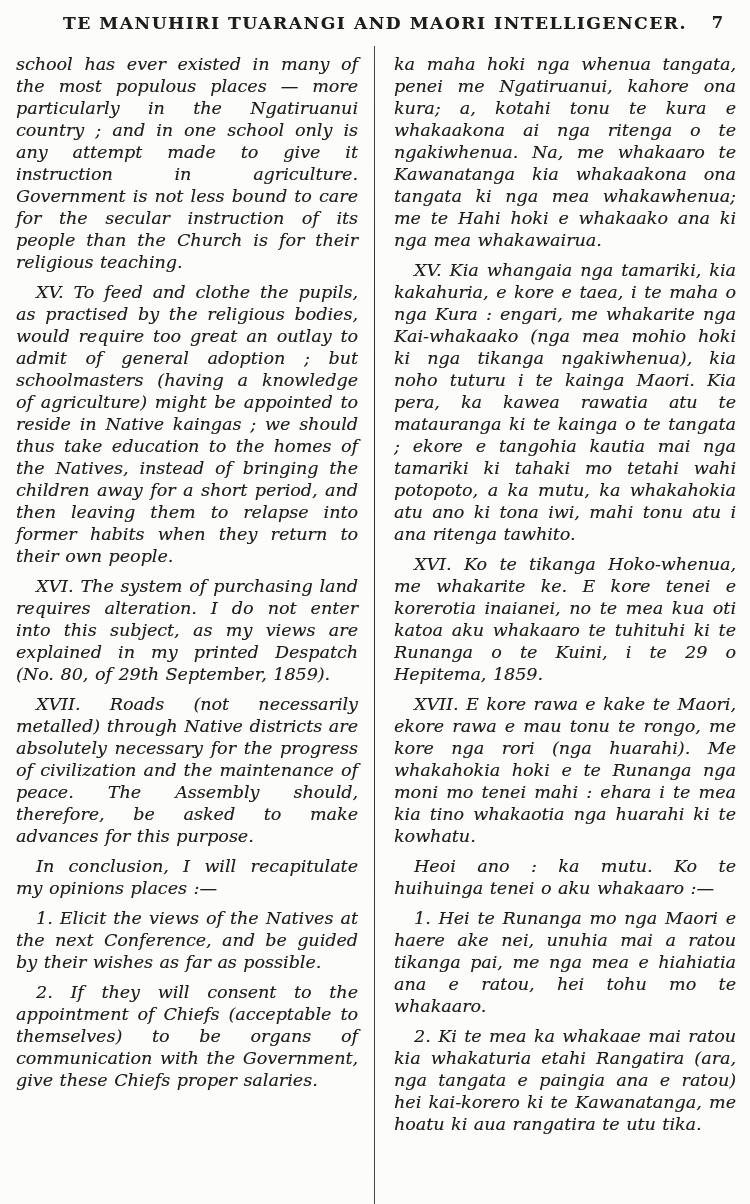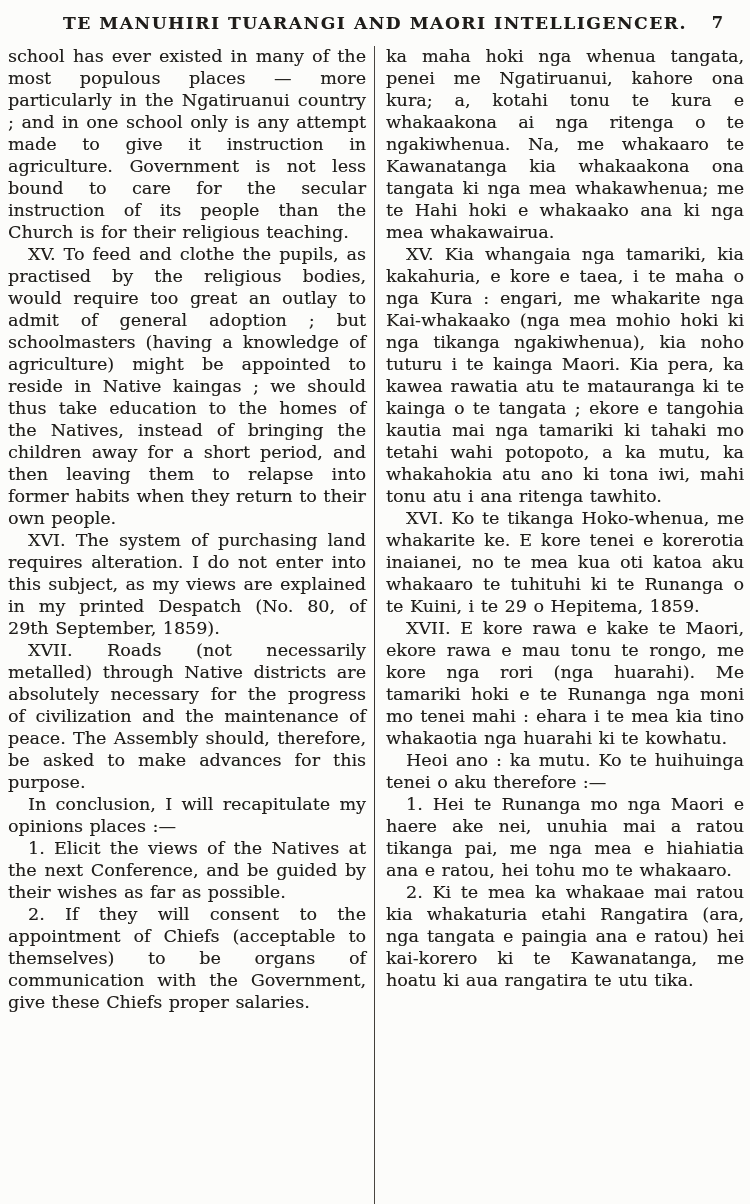--- a/index.html
+++ b/index.html
@@ -55,23 +55,24 @@
     box-sizing: border-box;
     text-align: justify;
     font-size: 17.5px;
     line-height: 22px;
     overflow: hidden;
     text-shadow: 0.25px 0.25px 0.45px rgba(25,22,18,0.4);
   }
   .column.left  { padding: 1px 9px 0 8px; }
   .column.right { padding: 1px 6px 0 11px; }
   .column p {
-    margin: 0;
+    margin: 8px;
     text-indent: 20px;
     word-spacing: 1px;
+    font-style: italic;
   }
   .column p.continuation {
     text-indent: 0;
   }
   .column-divider {
     position: absolute;
     left: 374px;
     top: 2px;
     bottom: 0;
     width: 1px;
@@ -99,21 +100,21 @@
       <p>1. Elicit the views of the Natives at the next Conference, and be guided by their wishes as far as possible.</p>
       <p>2. If they will consent to the appointment of Chiefs (acceptable to themselves) to be organs of communication with the Government, give these Chiefs proper salaries.</p>
     </div>
 
     <div class="column-divider"></div>
 
     <div class="column right">
       <p class="continuation">ka maha hoki nga whenua tangata, penei me Ngatiruanui, kahore ona kura; a, kotahi tonu te kura e whakaakona ai nga ritenga o te ngakiwhenua. Na, me whakaaro te Kawanatanga kia whakaakona ona tangata ki nga mea whakawhenua; me te Hahi hoki e whakaako ana ki nga mea whakawairua.</p>
       <p>XV. Kia whangaia nga tamariki, kia kakahuria, e kore e taea, i te maha o nga Kura : engari, me whakarite nga Kai-whakaako (nga mea mohio hoki ki nga tikanga ngakiwhenua), kia noho tuturu i te kainga Maori. Kia pera, ka kawea rawatia atu te matauranga ki te kainga o te tangata ; ekore e tangohia kautia mai nga tamariki ki tahaki mo tetahi wahi potopoto, a ka mutu, ka whakahokia atu ano ki tona iwi, mahi tonu atu i ana ritenga tawhito.</p>
       <p>XVI. Ko te tikanga Hoko-whenua, me whakarite ke. E kore tenei e korerotia inaianei, no te mea kua oti katoa aku whakaaro te tuhituhi ki te Runanga o te Kuini, i te 29 o Hepitema, 1859.</p>
-      <p>XVII. E kore rawa e kake te Maori, ekore rawa e mau tonu te rongo, me kore nga rori (nga huarahi). Me tamariki hoki e te Runanga nga moni mo tenei mahi : ehara i te mea kia tino whakaotia nga huarahi ki te kowhatu.</p>
-      <p>Heoi ano : ka mutu. Ko te huihuinga tenei o aku therefore :—</p>
+      <p>XVII. E kore rawa e kake te Maori, ekore rawa e mau tonu te rongo, me kore nga rori (nga huarahi). Me whakahokia hoki e te Runanga nga moni mo tenei mahi : ehara i te mea kia tino whakaotia nga huarahi ki te kowhatu.</p>
+      <p>Heoi ano : ka mutu. Ko te huihuinga tenei o aku whakaaro :—</p>
       <p>1. Hei te Runanga mo nga Maori e haere ake nei, unuhia mai a ratou tikanga pai, me nga mea e hiahiatia ana e ratou, hei tohu mo te whakaaro.</p>
       <p>2. Ki te mea ka whakaae mai ratou kia whakaturia etahi Rangatira (ara, nga tangata e paingia ana e ratou) hei kai-korero ki te Kawanatanga, me hoatu ki aua rangatira te utu tika.</p>
     </div>
 
   </div>
 
 </div>
 
 </body></html>

